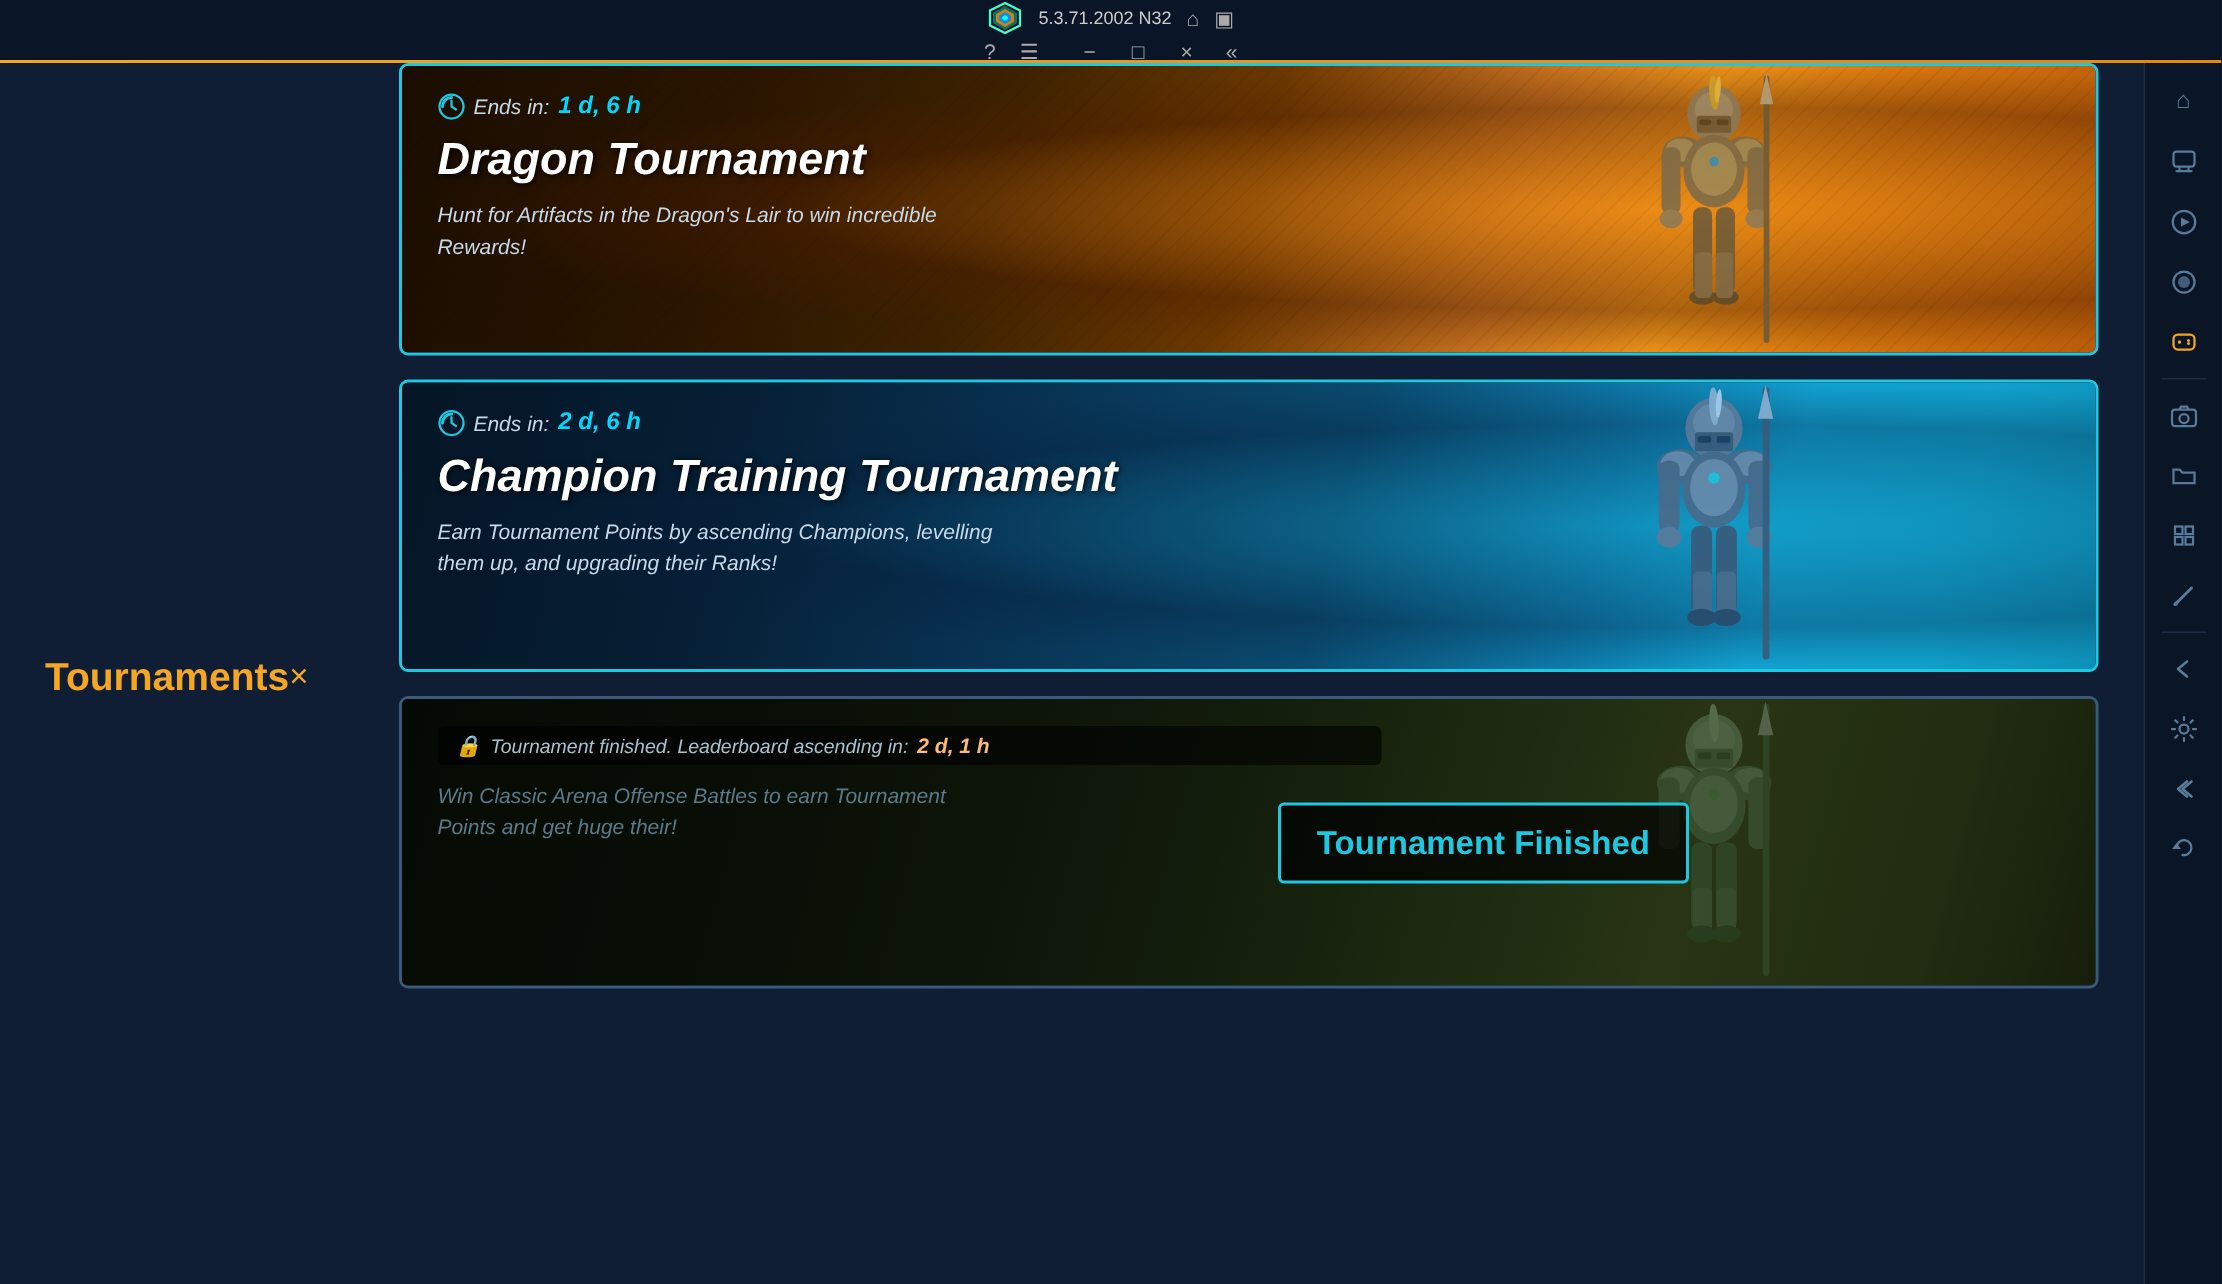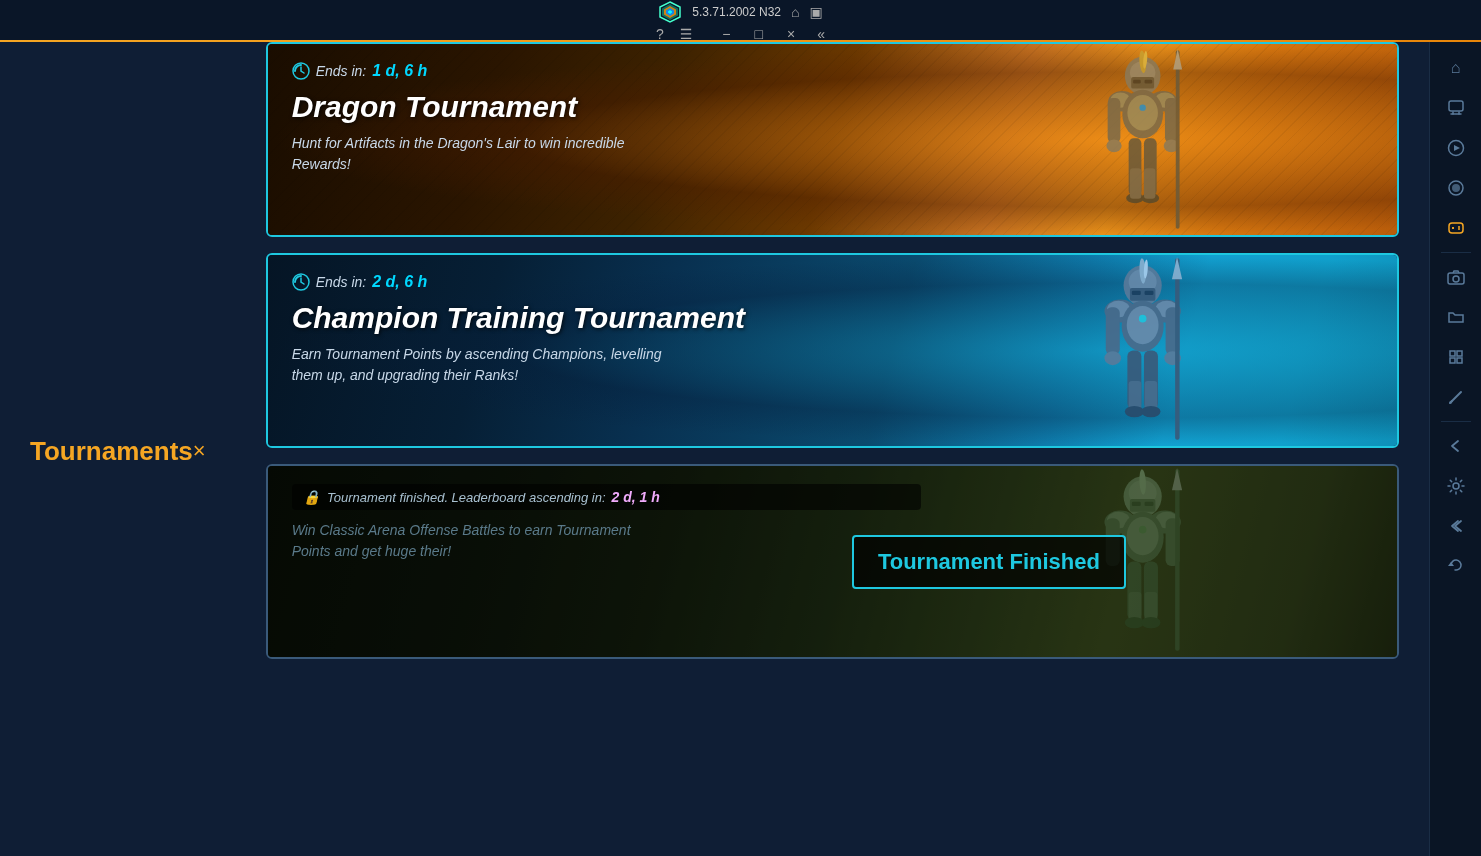--- a/index.html
+++ b/index.html
@@ -249,21 +249,21 @@
     }
     .lock-icon {
       color: #6ab0cc;
       font-size: 14px;
     }
     .finished-timer-text {
       color: #a8c0d0;
       font-size: 13px;
     }
     .finished-timer-value {
-      color: #f0abfc;
+      color: #fdba74;
       font-size: 14px;
       font-weight: 700;
     }
 
     
     .card-title {
       color: #ffffff;
       font-size: 30px;
       font-weight: 800;
       line-height: 1.1;

